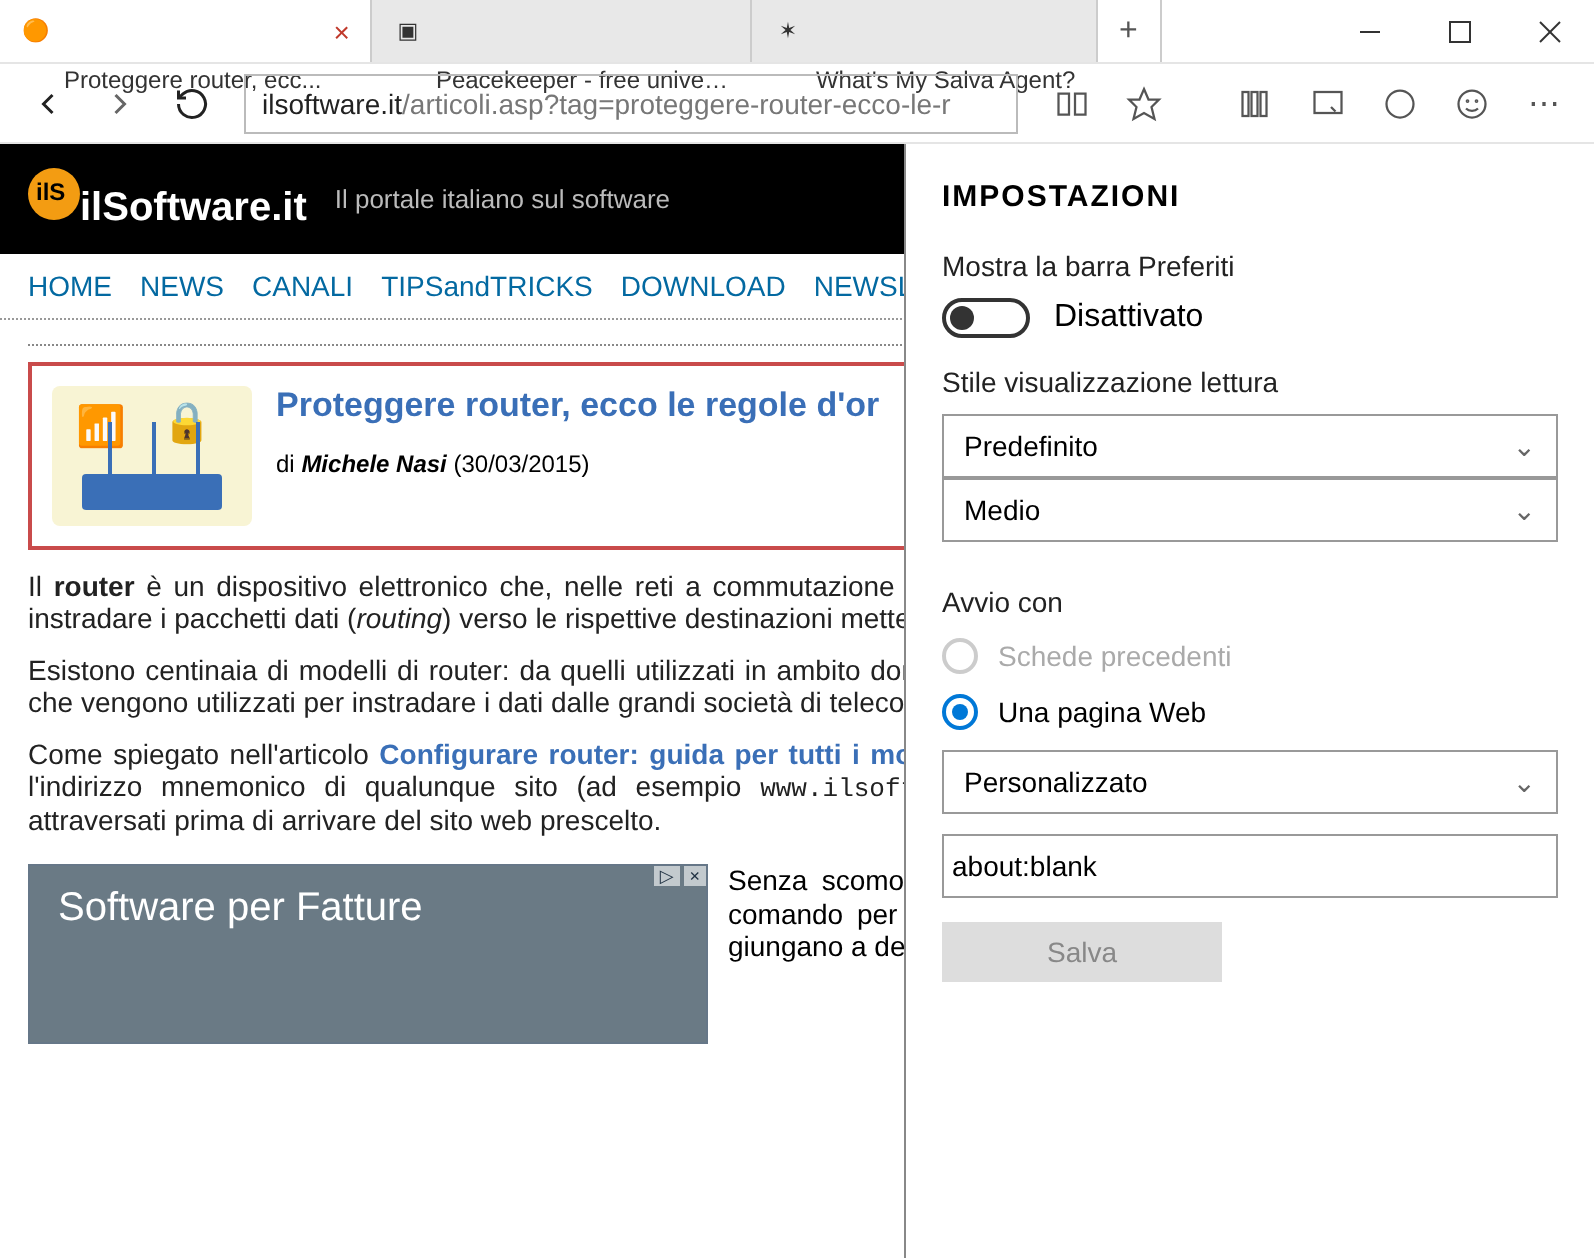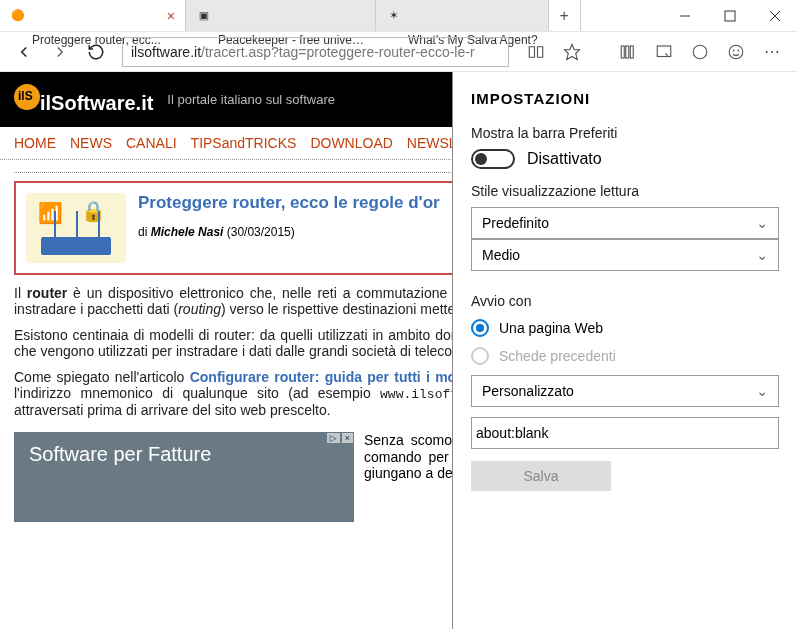--- a/index.html
+++ b/index.html
@@ -30,21 +30,21 @@
   .tool-icons .tbtn { width:34px; height:32px; display:flex; align-items:center; justify-content:center; color:#555; }
 
   
   .content { position:relative; height:calc(629px - 32px - 40px); overflow:hidden; }
   .site-header { background:#000; color:#fff; height:55px; display:flex; align-items:center; padding:0 14px; gap:14px; }
   .logo-mark { display:flex; align-items:baseline; }
   .logo-mark .dot { width:26px; height:26px; border-radius:50%; background:#f39c12; position:relative; }
   .logo-mark .dot::after { content:"ilS"; position:absolute; color:#000; font-weight:bold; font-size:12px; left:4px; top:5px; }
   .logo-text { font-weight:bold; font-size:20px; }
   .tagline { color:#bbb; font-size:13px; }
-  .site-nav { display:flex; gap:14px; padding:8px 14px; font-size:14px; color:#c2410c; border-bottom:1px dotted #999; }
+  .site-nav { display:flex; gap:14px; padding:8px 14px; font-size:14px; color:#0369a1; border-bottom:1px dotted #999; }
   .dots { border-top:1px dotted #888; margin:12px 14px 0 14px; }
 
   .article-card { border:2px solid #c94b4b; margin:8px 14px; padding:10px; display:flex; gap:12px; }
   .thumb { width:100px; height:70px; background:#f8f4d4; border-radius:4px; position:relative; display:flex; align-items:center; justify-content:center; }
   .thumb .routerbox { width:70px; height:18px; background:#3a6fb7; position:absolute; bottom:8px; border-radius:2px; }
   .thumb .ant { width:2px; height:28px; background:#3a6fb7; position:absolute; bottom:24px; }
   .thumb .wave { position:absolute; left:12px; top:8px; color:#f1c40f; font-size:20px; }
   .thumb .lock { position:absolute; right:20px; top:6px; color:#c6d420; font-size:20px; }
   .card-body .title { color:#3a6fb7; font-weight:bold; font-size:17px; }
   .card-body .byline { margin-top:12px; font-size:12px; }
@@ -134,21 +134,21 @@
       </svg>
     </div>
   <div class="navbtn enabled">
       <svg viewBox="0 0 24 24" fill="none" stroke="currentColor" stroke-width="2">
         <path d="M3 12a9 9 0 1 0 3-6.7L3 8"></path>
         <polyline points="3 3 3 8 8 8"></polyline>
       </svg>
     </div>
   <div class="addrbar">
     <span class="domain">ilsoftware.it</span>
-      <span>/tracert.asp?tag=proteggere-router-ecco-le-r</span>
+      <span>/articoli.asp?tag=proteggere-router-ecco-le-r</span>
   </div>
   <div class="tool-icons">
     <div class="tbtn">
         <svg viewBox="0 0 24 24" width="18" height="18" fill="none" stroke="currentColor" stroke-width="1.5">
           <path d="M3 5h7v14H3zM14 5h7v14h-7z"></path>
         </svg>
       </div>
     <div class="tbtn">
         <svg viewBox="0 0 24 24" width="18" height="18" fill="none" stroke="currentColor" stroke-width="1.5">
           <polygon points="12 2 15 9 22 9 17 14 19 22 12 18 5 22 7 14 2 9 9 9"></polygon>
@@ -258,28 +258,28 @@
       <span>Predefinito</span>
       <span class="chev">⌄</span>
     </div>
 
     <div class="select">
       <span>Medio</span>
       <span class="chev">⌄</span>
     </div>
 
     <div class="label" style="margin-top:22px">Avvio con</div>
+    <div class="radio-row disabled">
+      <div class="radio"></div>
+      <span>Schede precedenti</span>
+    </div>
     <div class="radio-row">
       <div class="radio checked"></div>
       <span>Una pagina Web</span>
     </div>
-    <div class="radio-row disabled">
-      <div class="radio"></div>
-      <span>Schede precedenti</span>
-    </div>
 
     <div class="select" style="margin-top:6px">
       <span>Personalizzato</span>
       <span class="chev">⌄</span>
     </div>
 
     <input class="textfield" value="about:blank" style="">
 
     <button class="savebtn">Salva</button>
   </div>

